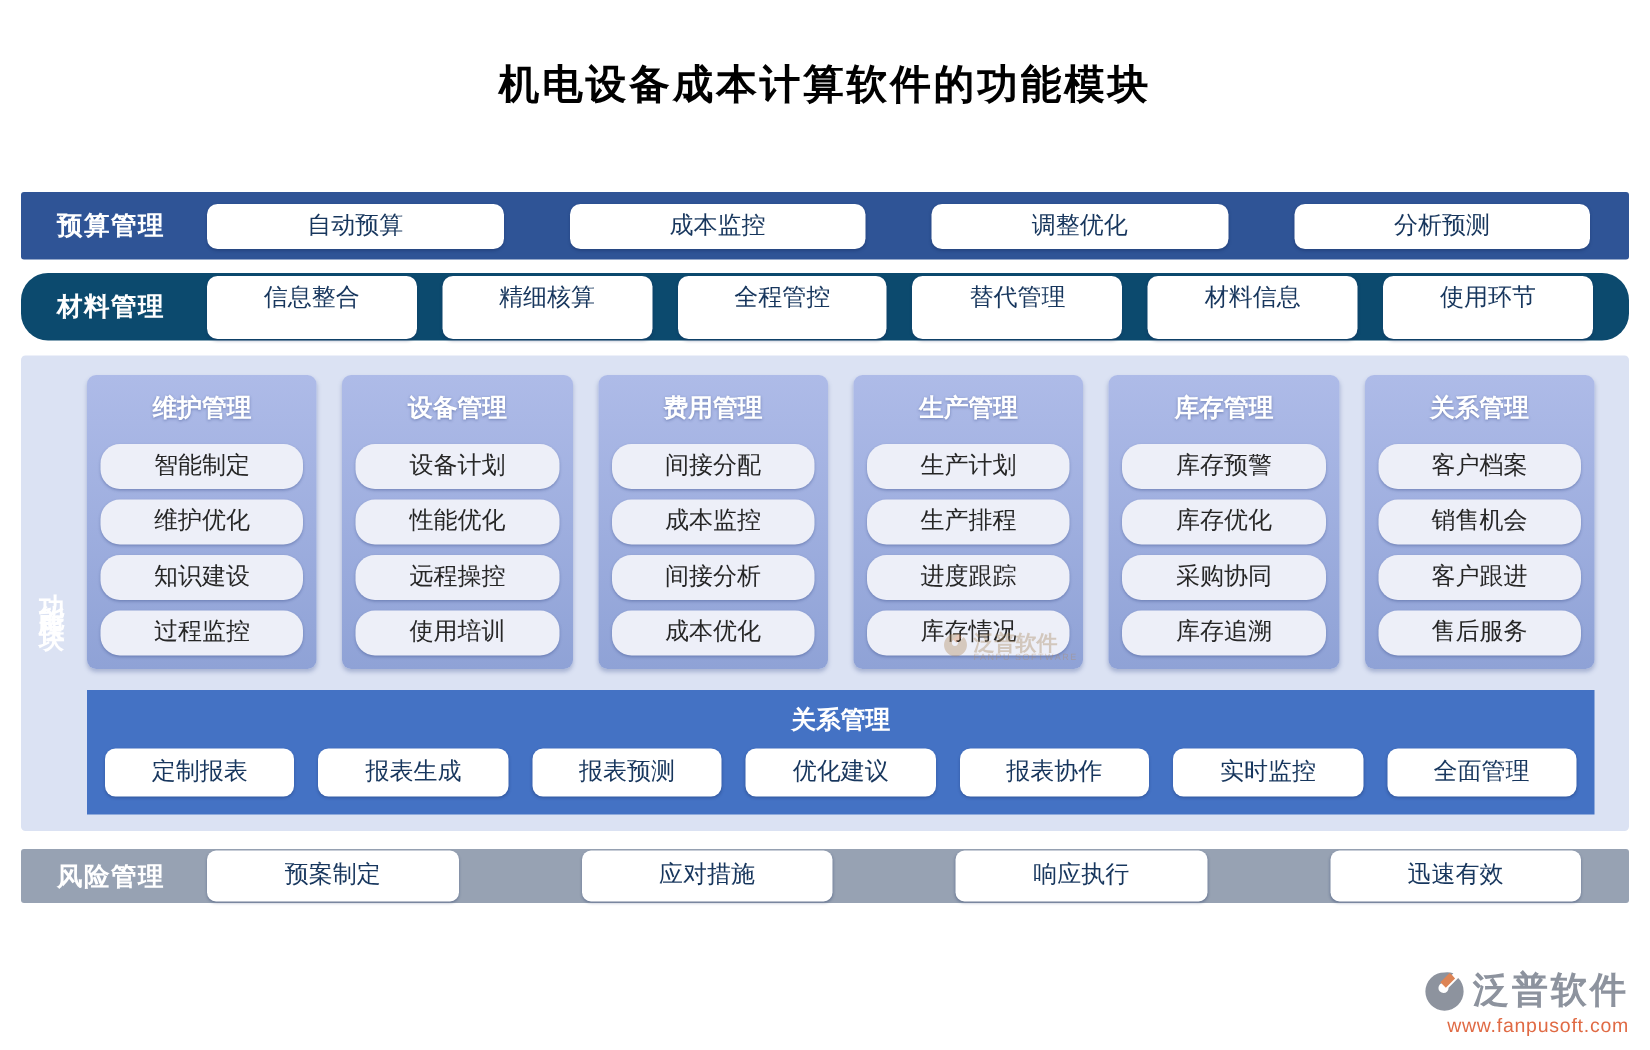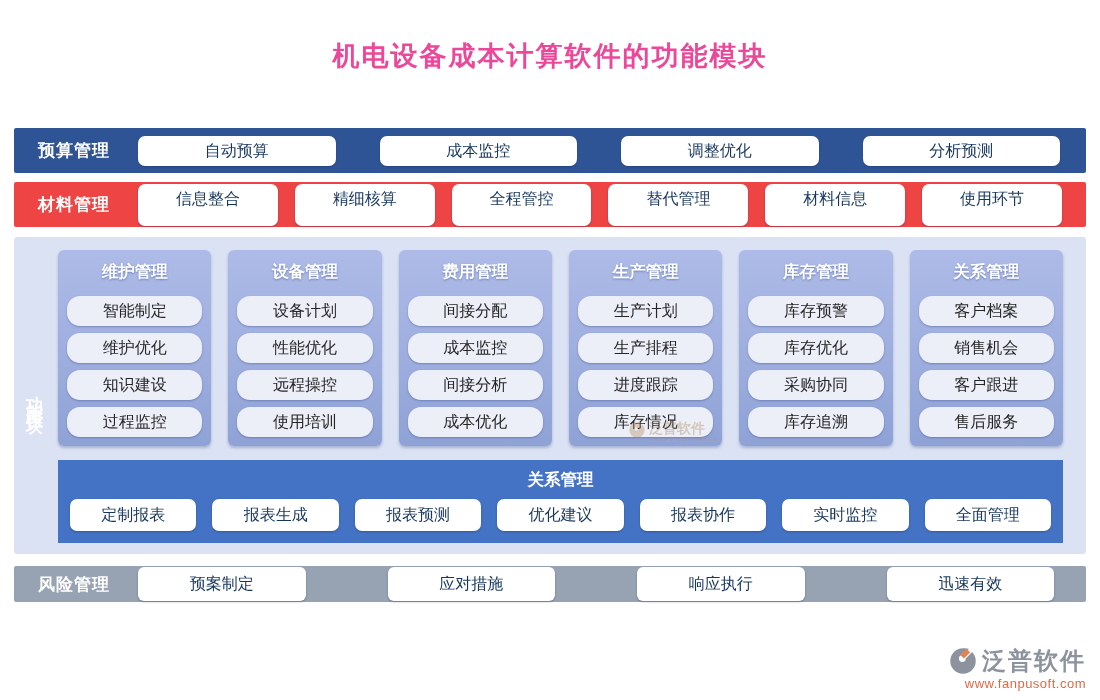--- a/index.html
+++ b/index.html
@@ -8,36 +8,36 @@
     font-family: "Liberation Sans", sans-serif;
     background: #ffffff;
     position: relative;
     overflow: hidden;
   }
   .page { position: absolute; inset: 0; }
 
   .title {
     margin-top: 38px;
     text-align: center;
-    color: #ec4899;
+    color: #000000;
     font-size: 27px;
     font-weight: bold;
     letter-spacing: 2px;
   }
 
   
   .band {
     margin: 0 14px;
     border-radius: 2px;
     display: flex;
     align-items: center;
     height: 45px;
   }
   .band-budget   { background: #2f5496; margin-top: 54px; }
-  .band-material { background: #ef4444; margin-top: 9px; }
+  .band-material { background: #0c4a6e; margin-top: 9px; border-radius: 18px; }
   .band-risk     { background: #97a2b3; margin-top: 12px; height: 36px; }
 
   .band-label {
     color: #ffffff;
     font-weight: bold;
     font-size: 17px;
     padding-left: 24px;
     width: 112px;
     flex: none;
     letter-spacing: 1px;

